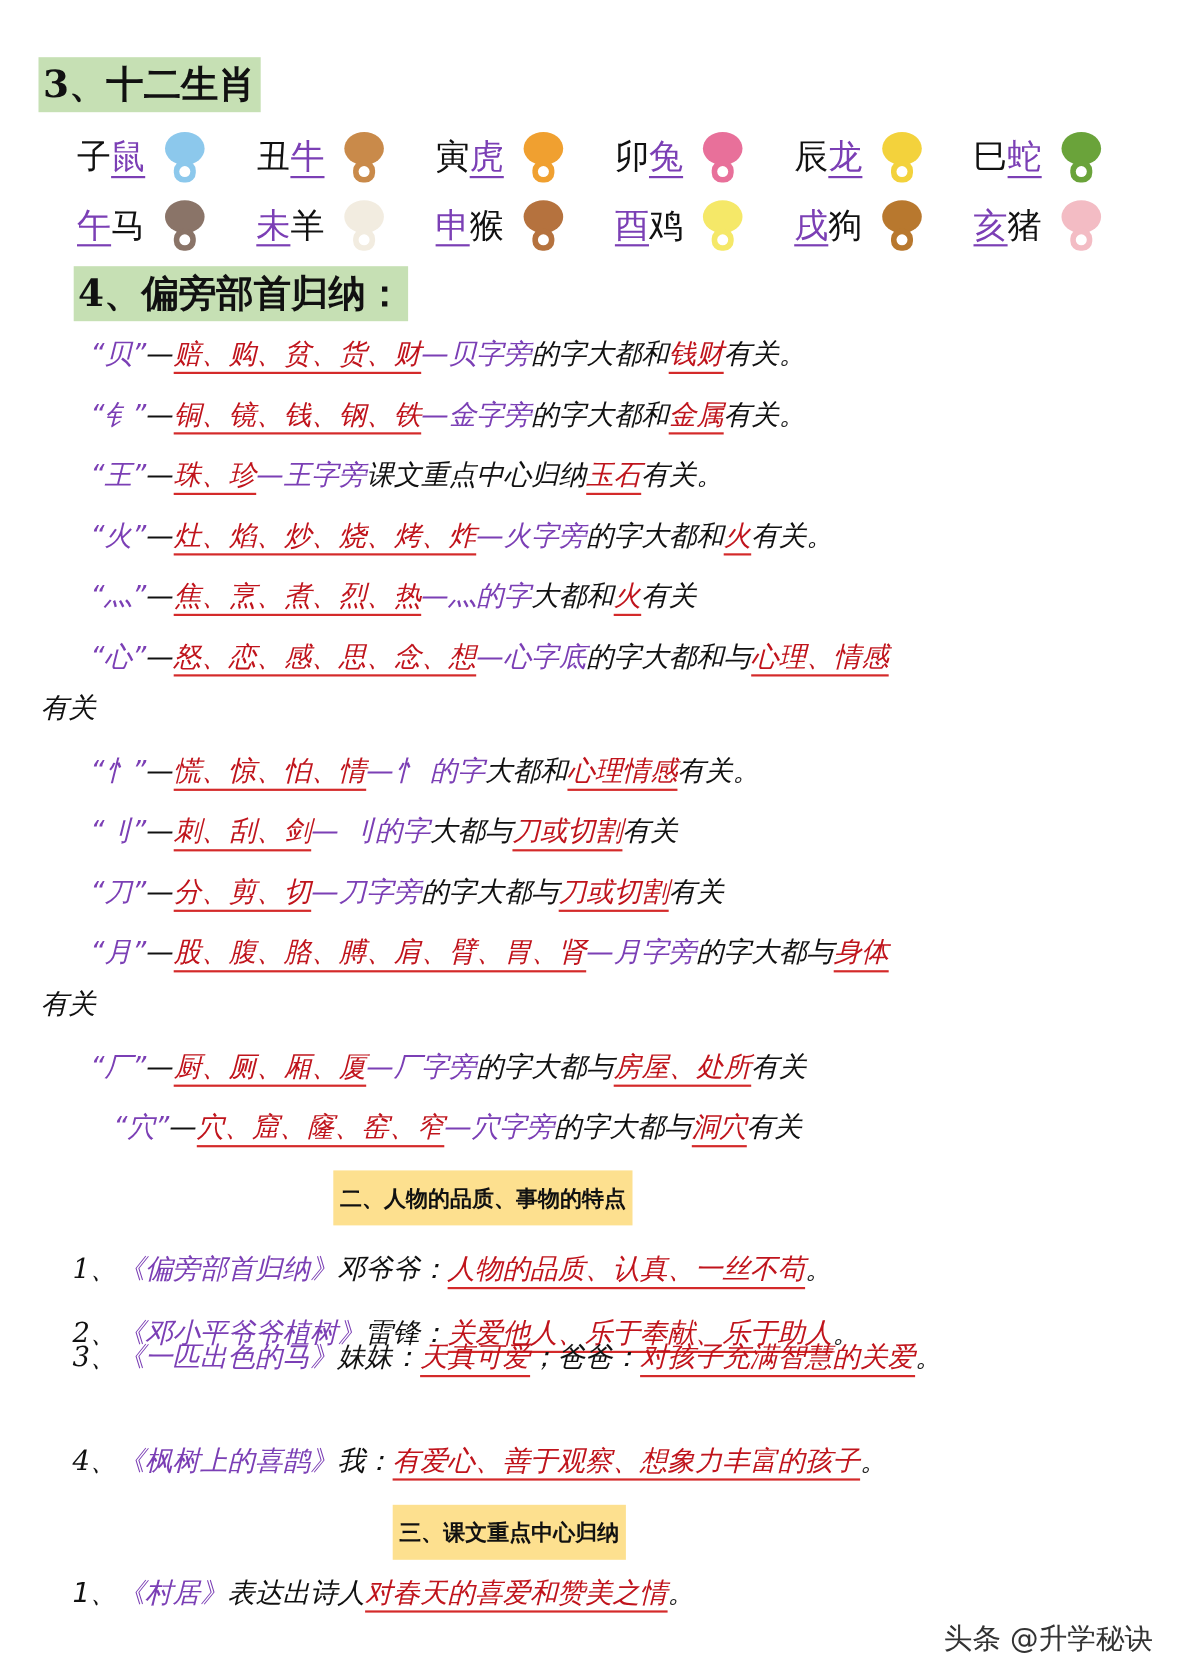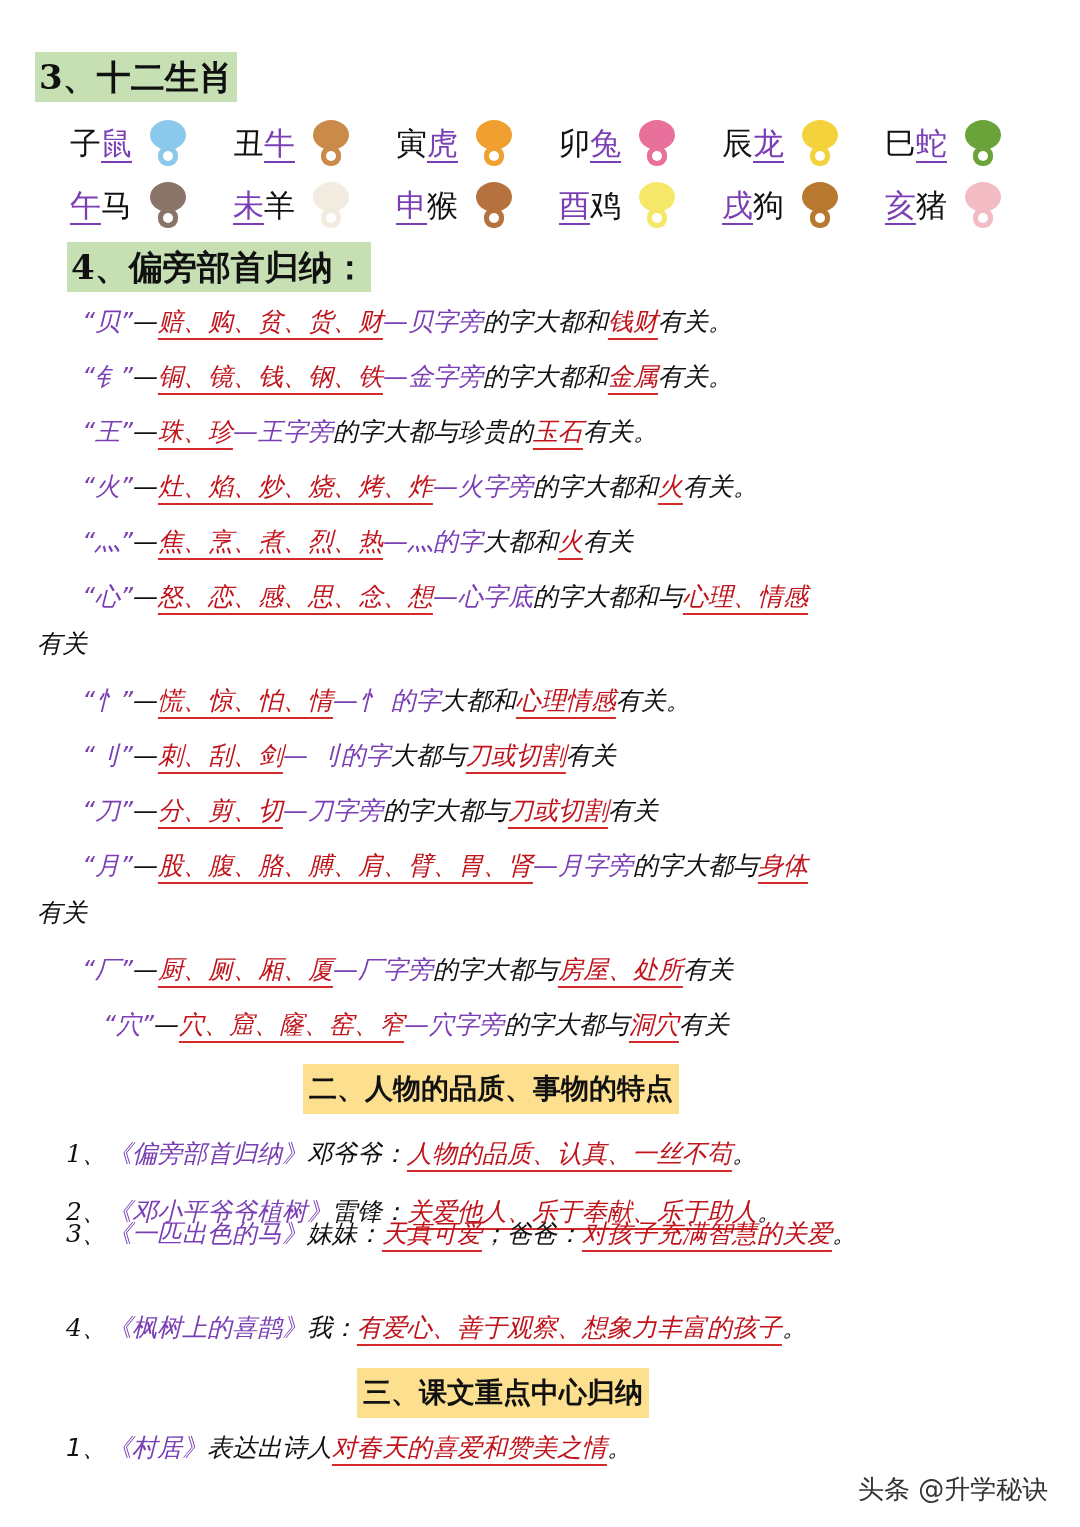--- a/index.html
+++ b/index.html
@@ -2,21 +2,21 @@
 <html><head>
 <meta charset="utf-8">
 <style>
   html, body { margin:0; padding:0; background:#ffffff; }
   body { width:1080px; height:1527px; position:relative; overflow:hidden;
          font-family:"DejaVu Sans", "Liberation Sans", sans-serif; color:#111; }
   .abs { position:absolute; white-space:nowrap;text-align:right; }
   .h-green { background:#c6e0b4; font-family:"DejaVu Serif", serif; font-weight:bold;
              font-size:34px; line-height:50px; padding:0 4px; color:#111; }
   .h-yellow { background:#fde08f; font-family:"DejaVu Serif", serif; font-weight:bold;
-              font-size:28px; line-height:50px; padding:0 6px; color:#111; }
+              font-size:20px; line-height:50px; padding:0 6px; color:#111; }
   .zrow { font-size:31px; line-height:50px; height:50px; }
   .u-purple { color:#7b3fb5; text-decoration:underline; text-decoration-color:#7b3fb5;
               text-underline-offset:7px; text-decoration-thickness:2px; }
   .animal { display:inline-block; width:44px; height:50px; margin-left:14px; position:relative; }
   .animal .head { position:absolute; left:4px; top:2px; width:36px; height:30px; border-radius:50%; }
   .animal .body { position:absolute; left:12px; top:28px; width:20px; height:20px; border-radius:45%; }
   .animal .tag { position:absolute; left:17px; top:33px; width:10px; height:10px; border-radius:50%; background:#fff; }
   .line { font-size:25px; line-height:55px; height:55px;font-style:italic; }
   .p { color:#7b3fb5; }
   .ru { color:#c0141c; text-decoration:underline; text-decoration-color:#d42a2a;
@@ -139,21 +139,21 @@
         <span class="tag"></span>
       </span>
     </div>
   </div>
 
 <div class="abs h-green" style="left:35px; top:242px;margin-left:32px;">4、偏旁部首归纳：</div>
 
 <div id="radicals">
     <div class="abs line" style="left: 82px; top: 294px;"><span class="p">“贝”</span><span class="k">—</span><span class="ru">赔、购、贫、货、财</span><span class="p">—</span><span class="p">贝字旁</span><span class="k">的字大都和</span><span class="ru">钱财</span><span class="k">有关。</span></div>
     <div class="abs line" style="left: 82px; top: 349px;"><span class="p">“钅”</span><span class="k">—</span><span class="ru">铜、镜、钱、钢、铁</span><span class="p">—</span><span class="p">金字旁</span><span class="k">的字大都和</span><span class="ru">金属</span><span class="k">有关。</span></div>
-    <div class="abs line" style="left: 82px; top: 404px;"><span class="p">“王”</span><span class="k">—</span><span class="ru">珠、珍</span><span class="p">—</span><span class="p">王字旁</span><span class="k">的字大都与珍贵的</span><span class="ru">玉石</span><span class="k">有关。</span></div>
+    <div class="abs line" style="left: 82px; top: 404px;"><span class="p">“王”</span><span class="k">—</span><span class="ru">珠、珍</span><span class="p">—</span><span class="p">王字旁</span><span class="k">课文重点中心归纳</span><span class="ru">玉石</span><span class="k">有关。</span></div>
     <div class="abs line" style="left: 82px; top: 459px;"><span class="p">“火”</span><span class="k">—</span><span class="ru">灶、焰、炒、烧、烤、炸</span><span class="p">—</span><span class="p">火字旁</span><span class="k">的字大都和</span><span class="ru">火</span><span class="k">有关。</span></div>
     <div class="abs line" style="left: 82px; top: 514px;"><span class="p">“灬”</span><span class="k">—</span><span class="ru">焦、烹、煮、烈、热</span><span class="p">—</span><span class="p">灬的字</span><span class="k">大都和</span><span class="ru">火</span><span class="k">有关</span></div>
     <div class="abs line" style="left: 82px; top: 569px;"><span class="p">“心”</span><span class="k">—</span><span class="ru">怒、恋、感、思、念、想</span><span class="p">—</span><span class="p">心字底</span><span class="k">的字大都和与</span><span class="ru">心理、情感</span><span class="k"></span></div>
     <div class="abs line k" style="left: 37px; top: 616px;">有关</div>
     <div class="abs line" style="left: 82px; top: 673px;"><span class="p">“忄”</span><span class="k">—</span><span class="ru">慌、惊、怕、情</span><span class="p">—</span><span class="p">忄 的字</span><span class="k">大都和</span><span class="ru">心理情感</span><span class="k">有关。</span></div>
     <div class="abs line" style="left: 82px; top: 728px;"><span class="p">“刂”</span><span class="k">—</span><span class="ru">刺、刮、剑</span><span class="p">— </span><span class="p">刂的字</span><span class="k">大都与</span><span class="ru">刀或切割</span><span class="k">有关</span></div>
     <div class="abs line" style="left: 82px; top: 783px;"><span class="p">“刀”</span><span class="k">—</span><span class="ru">分、剪、切</span><span class="p">—</span><span class="p">刀字旁</span><span class="k">的字大都与</span><span class="ru">刀或切割</span><span class="k">有关</span></div>
     <div class="abs line" style="left: 82px; top: 838px;"><span class="p">“月”</span><span class="k">—</span><span class="ru">股、腹、胳、膊、肩、臂、胃、肾</span><span class="p">—</span><span class="p">月字旁</span><span class="k">的字大都与</span><span class="ru">身体</span><span class="k"></span></div>
     <div class="abs line k" style="left: 37px; top: 885px;">有关</div>
     <div class="abs line" style="left: 82px; top: 942px;"><span class="p">“厂”</span><span class="k">—</span><span class="ru">厨、厕、厢、厦</span><span class="p">—</span><span class="p">厂字旁</span><span class="k">的字大都与</span><span class="ru">房屋、处所</span><span class="k">有关</span></div>

